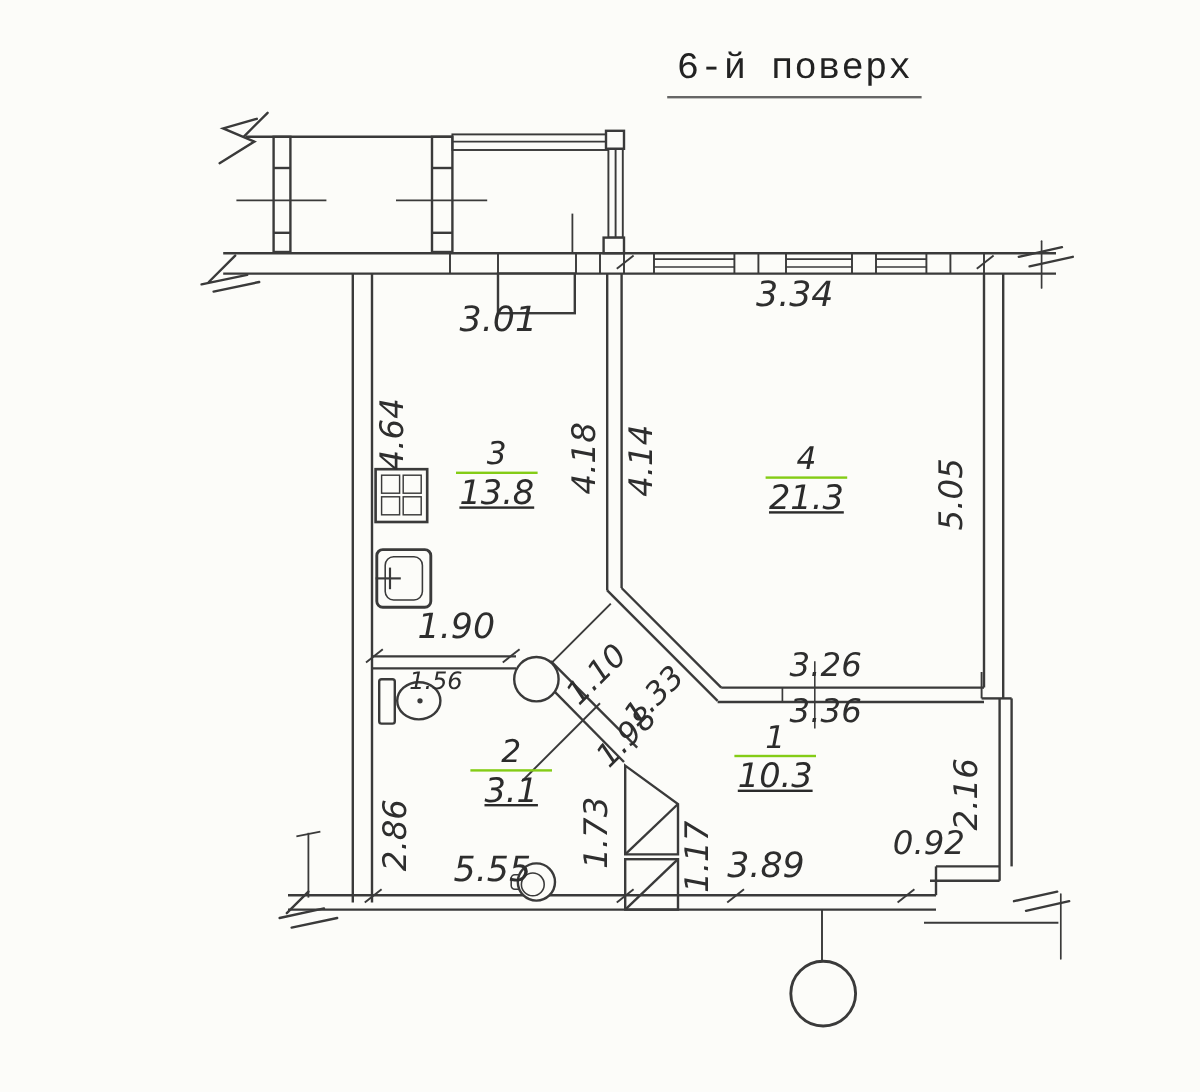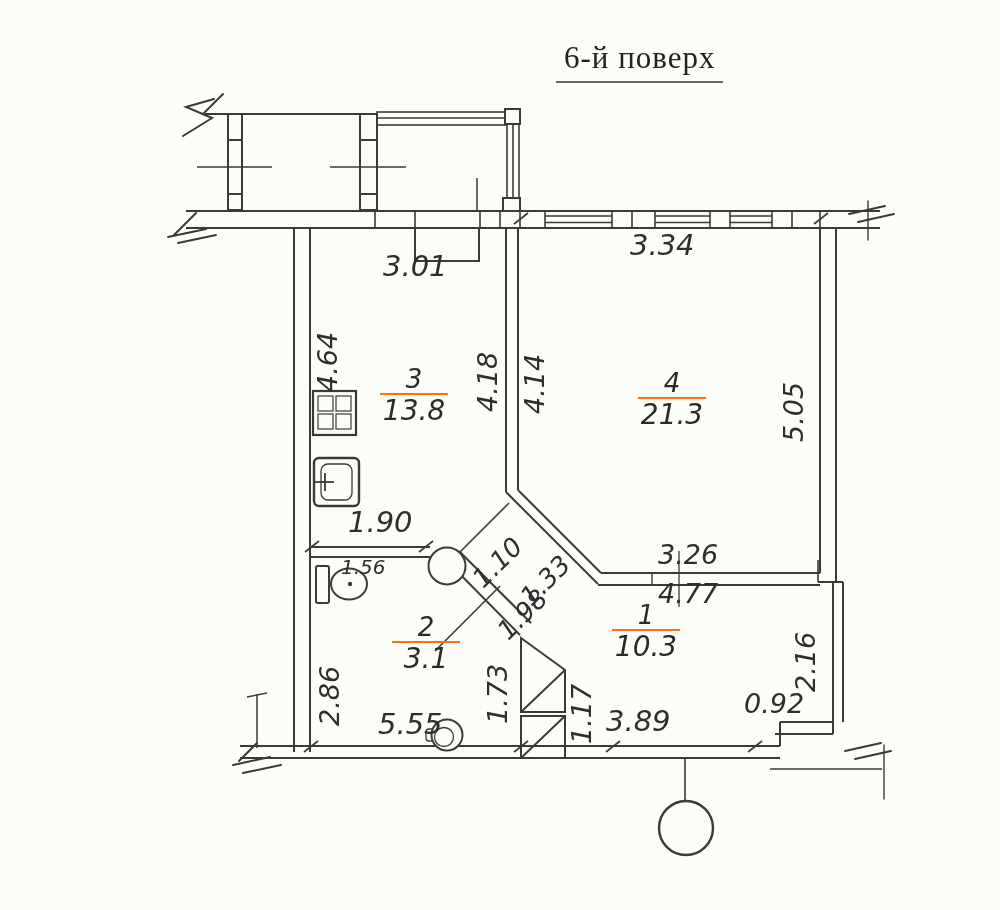--- a/index.html
+++ b/index.html
@@ -3,36 +3,36 @@
 <meta charset="utf-8">
 <style>
   html,body{margin:0;padding:0;background:#ffffff;}
   #canvas{
     position:relative;width:1000px;height:910px;
     background:#fcfcf9;overflow:hidden;
     font-family:"DejaVu Sans",sans-serif;color:#2b2b2b;
   }
   #linework{position:absolute;left:0;top:0;}
   .title{
-    position:absolute;font-family:Liberation Serif, serif;
+    position:absolute;font-family:Liberation Mono, monospace;
     font-size:31px;letter-spacing:1px;color:#222;
     border-bottom:2px solid #666;padding:0 8px 5px 8px;
   }
   .dim{
     position:absolute;font-style:italic;font-size:27px;line-height:28px;
     white-space:nowrap;color:#2e2e2e;
   }
   .dim.big{font-size:29px;}
   .vert{transform-origin:0 0;transform:rotate(-90deg);}
   .diag{transform-origin:0 0;transform:rotate(-45deg);}
   .room-label{
     position:absolute;width:68px;text-align:center;font-style:italic;color:#2b2b2b;
   }
   .room-num{display:block;font-size:26px;line-height:27px;}
-  .room-area{display:block;border-top:2px solid #f97316;font-size:28px;line-height:30px;padding-top:1px;}
+  .room-area{display:block;border-top:2px solid #84cc16;font-size:28px;line-height:30px;padding-top:1px;text-decoration:underline;}
   .hnote{position:absolute;font-style:italic;font-size:28px;word-spacing:14px;color:#2e2e2e;}
 </style>
 </head>
 <body>
 
 <div id="canvas">
 
   <svg id="linework" width="1000" height="910" viewBox="0 0 1000 910">
     <g stroke="#3a3a3a" stroke-width="2" fill="none">
 
@@ -206,21 +206,21 @@
     </g>
   </svg>
 
   <div class="title" style="left:556px;top:40px">6-й поверх</div>
 
   <div class="dim big" style="left:383px;top:252px">3.01</div>
   <div class="dim big" style="left:630px;top:231px">3.34</div>
   <div class="dim big" style="left:348px;top:508px">1.90</div>
   <div class="dim" style="left:341px;top:553px;font-size:20px">1.56</div>
   <div class="dim" style="left:658px;top:541px">3.26</div>
-  <div class="dim" style="left:658px;top:580px">4.77</div>
+  <div class="dim" style="left:658px;top:580px">3.36</div>
   <div class="dim big" style="left:378px;top:710px">5.55</div>
   <div class="dim big" style="left:606px;top:707px">3.89</div>
   <div class="dim" style="left:744px;top:690px">0.92</div>
 
   <div class="dim vert" style="left:314px;top:392px">4.64</div>
   <div class="dim vert" style="left:474px;top:412px">4.18</div>
   <div class="dim vert" style="left:521px;top:414px">4.14</div>
   <div class="dim vert" style="left:780px;top:442px">5.05</div>
   <div class="dim vert" style="left:316px;top:726px">2.86</div>
   <div class="dim vert" style="left:484px;top:724px">1.73</div>

